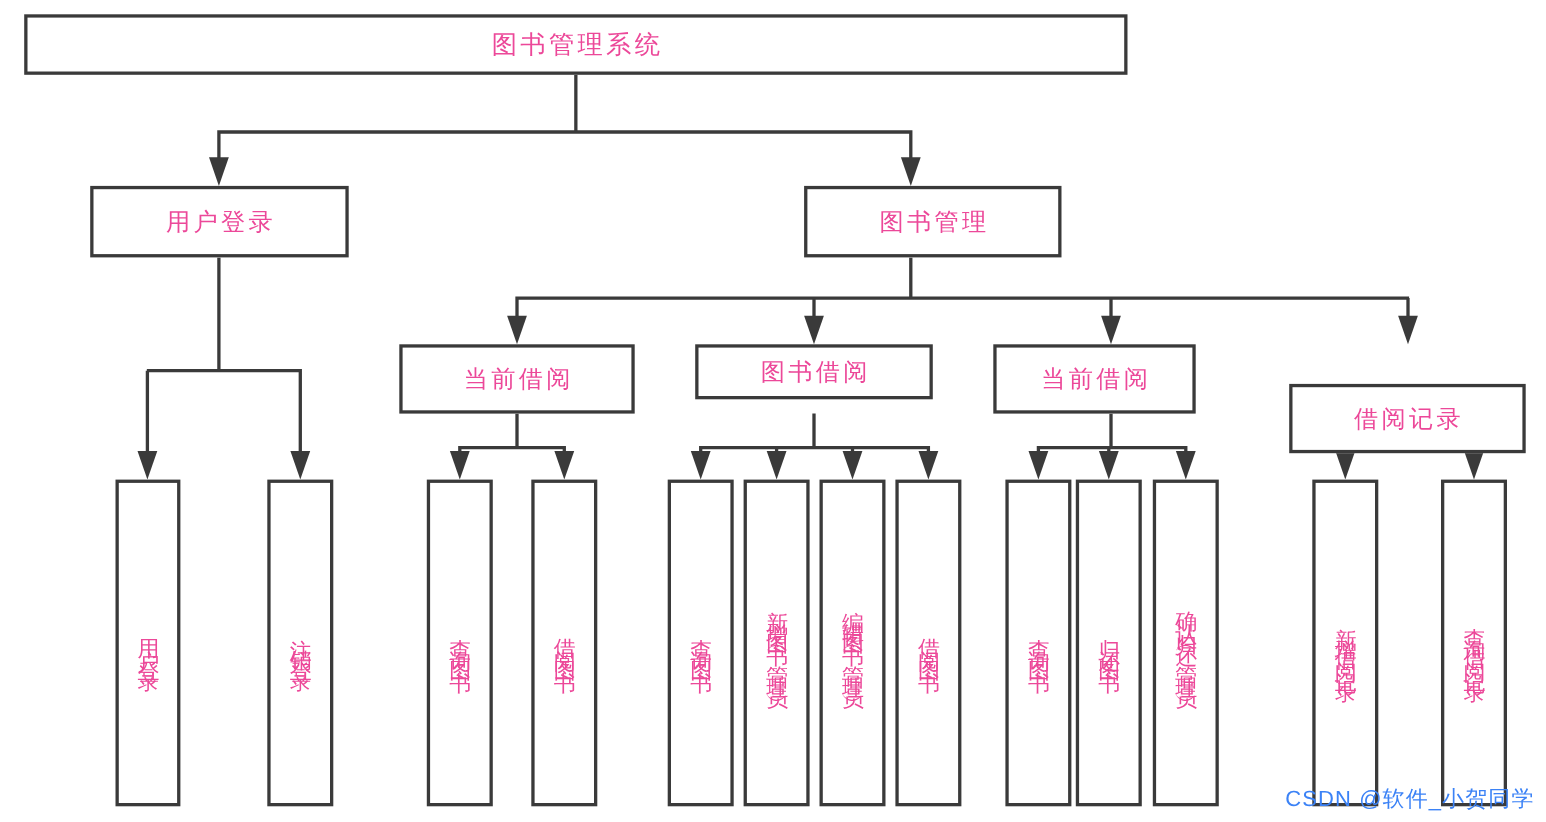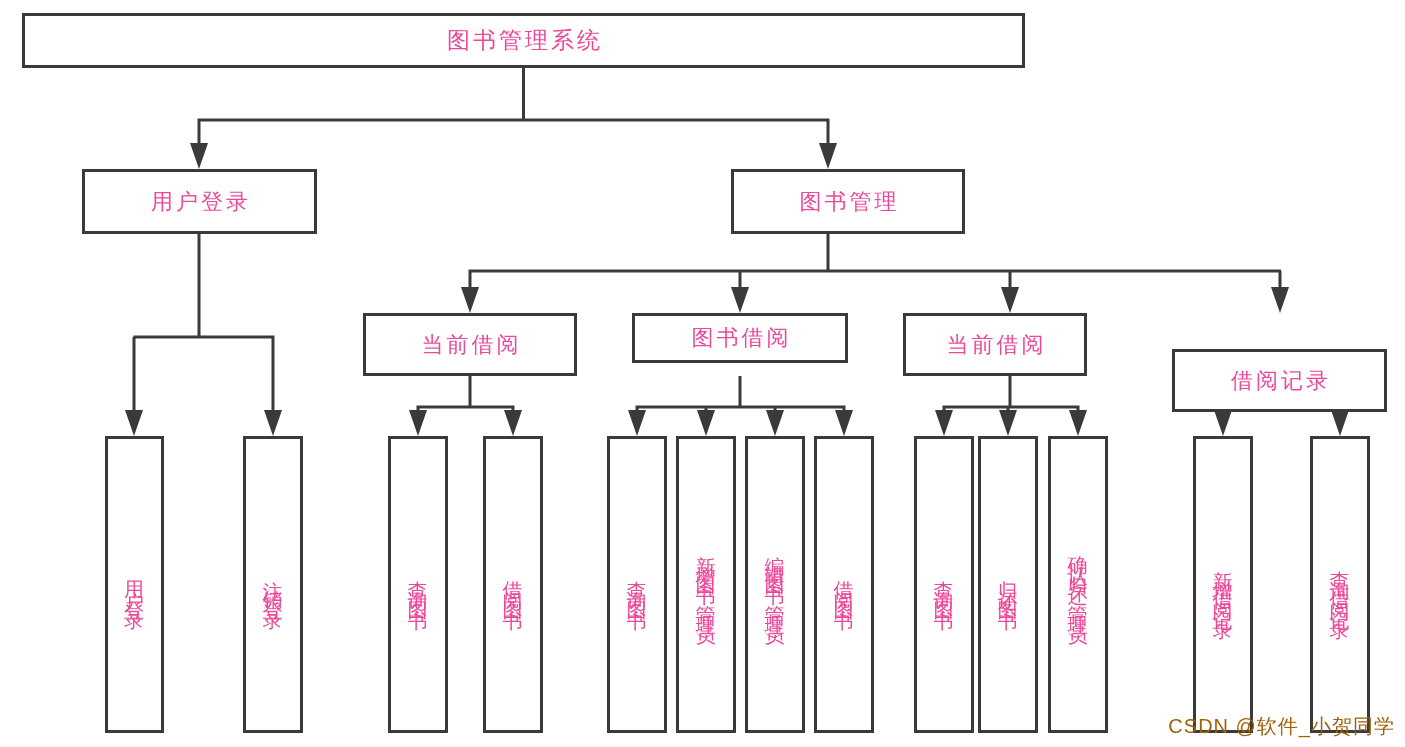--- a/index.html
+++ b/index.html
@@ -51,21 +51,21 @@
     font-size: 20px;
     letter-spacing: 10px;
     line-height: 1;
     white-space: nowrap;
   }
   .watermark {
     position: absolute;
     right: 10px;
     bottom: 7px;
     font-size: 20px;
-    color: #a16207;
+    color: #3b82f6;
     letter-spacing: 1px;
     z-index: 3;
     white-space: nowrap;
   }
 </style>
 </head>
 <body>
 
 <div class="stage">
 

